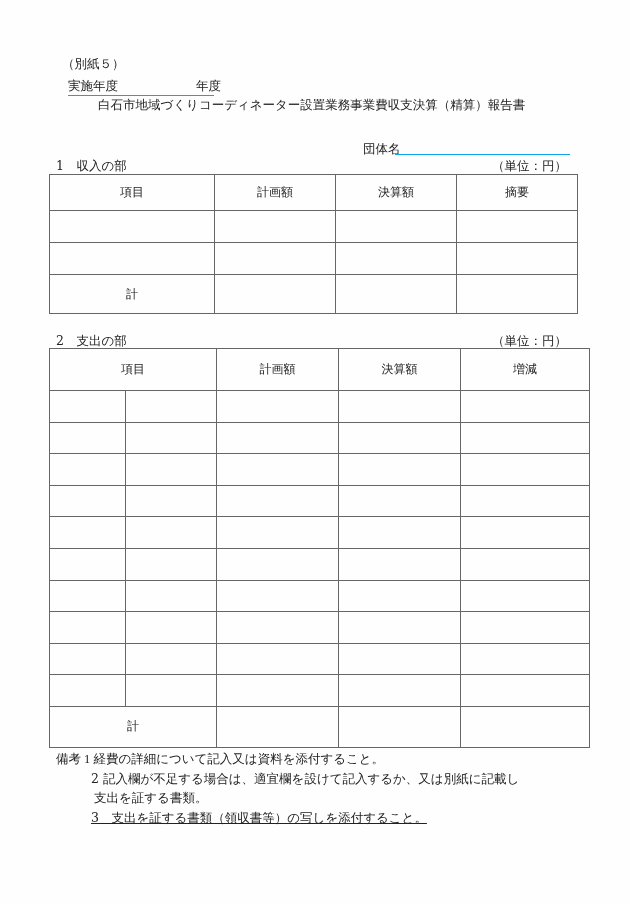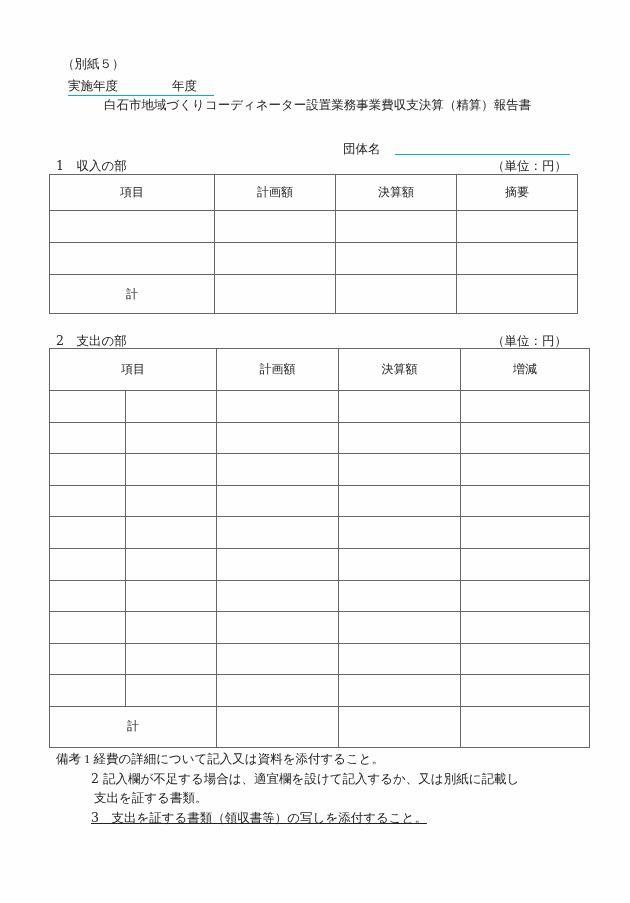--- a/index.html
+++ b/index.html
@@ -10,24 +10,24 @@
   td { border:1px solid #666; text-align:center; padding:0; font-size:12px; }
   .t1 { left:49px; top:174px; width:528px; }
   .t2 { left:49px; top:348px; width:540px; }
 </style>
 </head>
 <body>
 
 <div class="abs" style="left:62px;top:56px;">（別紙５）</div>
 <div class="abs ul" style="left:68px;top:78px;width:146px;">
   <span>実施年度</span>
-  <span style="position:absolute;left:104px;font-family:Liberation Mono, monospace;">年度</span>
+  <span style="position:absolute;left:128px;font-family:Liberation Mono, monospace;">年度</span>
 </div>
-<div class="abs" style="left:104px;top:97px;text-align:center;">白石市地域づくりコーディネーター設置業務事業費収支決算（精算）報告書</div>
-<div class="abs" style="left:343px;top:141px;">団体名</div>
+<div class="abs" style="left:98px;top:97px;text-align:center;">白石市地域づくりコーディネーター設置業務事業費収支決算（精算）報告書</div>
+<div class="abs" style="left:363px;top:141px;">団体名</div>
 <div class="abs ul" style="left:395px;top:140px;width:175px;height:14px;"></div>
 
 <div class="abs" style="left:56px;top:158px;">1　収入の部</div>
 <div class="abs" style="left:492px;top:158px;">（単位：円）</div>
 
 <table class="t1">
   <colgroup>
       <col style="width:165px">
       <col style="width:121px">
       <col style="width:121px">

